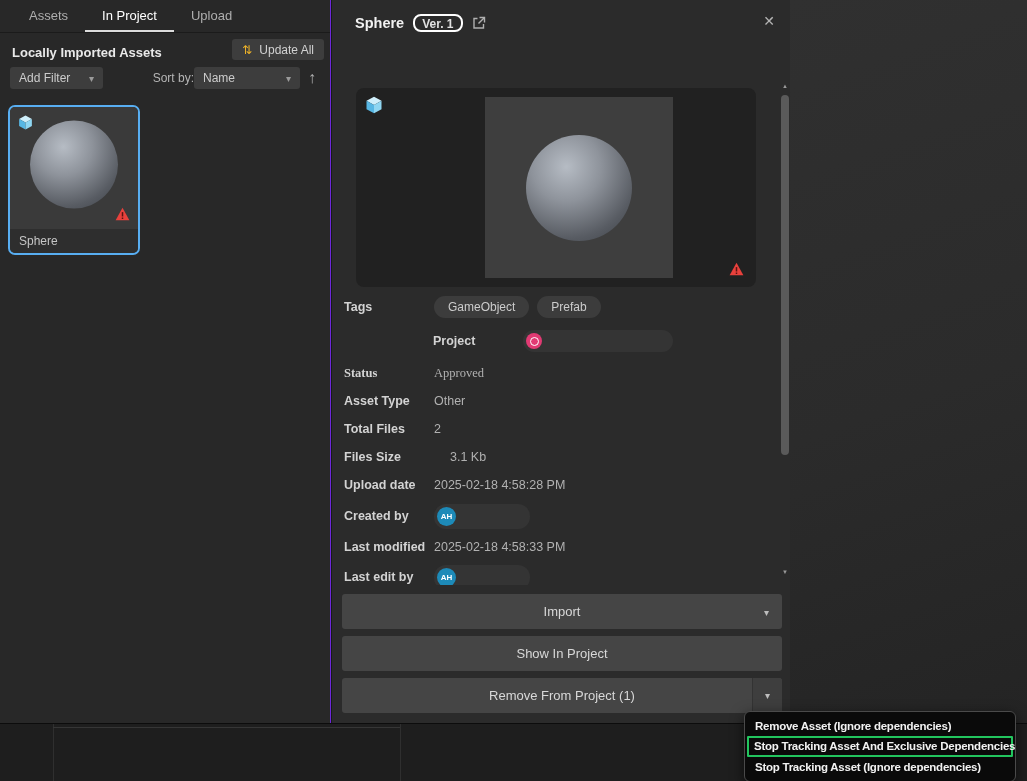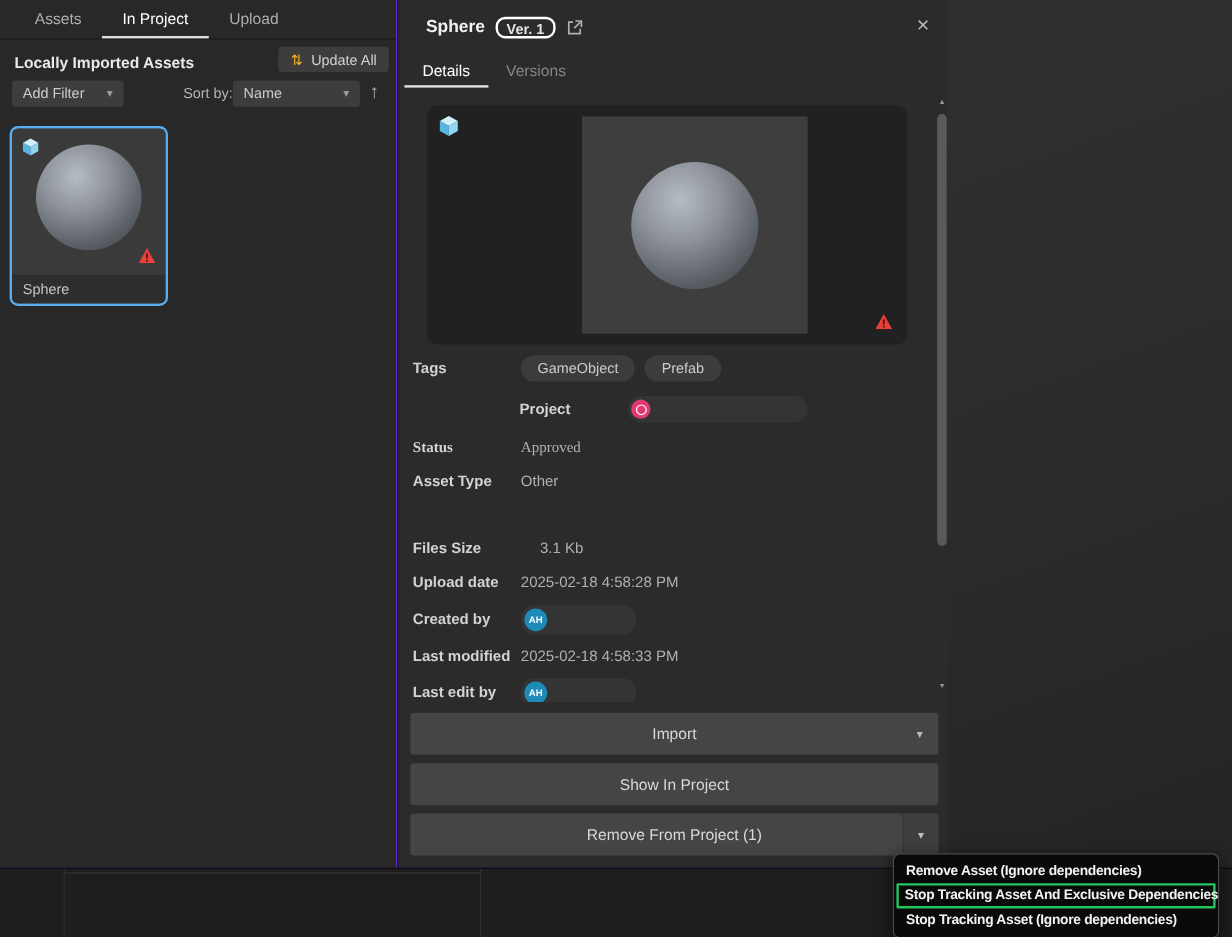--- a/index.html
+++ b/index.html
@@ -161,24 +161,20 @@
       <span style="display:flex;">
         <svg width="14" height="14" viewBox="0 0 14 14" fill="none" stroke="#b0b0b0" stroke-width="1.4">
           <path d="M5.5 2.5 H2 V12 H11.5 V8"></path>
           <path d="M7.5 1.5 H12.5 V6.5"></path>
           <path d="M12 2 L6.5 7.5"></path>
         </svg>
       </span>
     </div>
     <span class="close-btn">✕</span>
 
-    <div class="dp-tabbar">
-      <div class="dp-tab active">Details</div>
-      <div class="dp-tab">Versions</div>
-    </div>
 
     <div class="dp-scroll">
 
       <div class="preview-card">
         <span class="cube-icon" style="left:8px; top:7px;">
           <svg width="20" height="20" viewBox="0 0 24 24">
             <polygon points="12,2 21,7 12,12 3,7" fill="#cfeffb"></polygon>
             <polygon points="3,7 12,12 12,22 3,17" fill="#57b7e4"></polygon>
             <polygon points="12,12 21,7 21,17 12,22" fill="#8fd6f2"></polygon>
           </svg>
@@ -213,20 +209,24 @@
       <div class="frow" style="top:283px; height:20px;font-family:Liberation Serif, serif;">
         <span class="flabel">Status</span>
         <span class="fvalue">Approved</span>
       </div>
 
       <div class="frow" style="top:311px; height:20px;">
         <span class="flabel">Asset Type</span>
         <span class="fvalue">Other</span>
       </div>
 
+      <div class="frow" style="top:339px; height:20px;">
+        <span class="flabel">Total Files</span>
+        <span class="fvalue">2</span>
+      </div>
 
       <div class="frow" style="top:367px; height:20px;gap:16px;">
         <span class="flabel">Files Size</span>
         <span class="fvalue">3.1 Kb</span>
       </div>
 
       <div class="frow" style="top:395px; height:20px;">
         <span class="flabel">Upload date</span>
         <span class="fvalue">2025-02-18 4:58:28 PM</span>
       </div>

